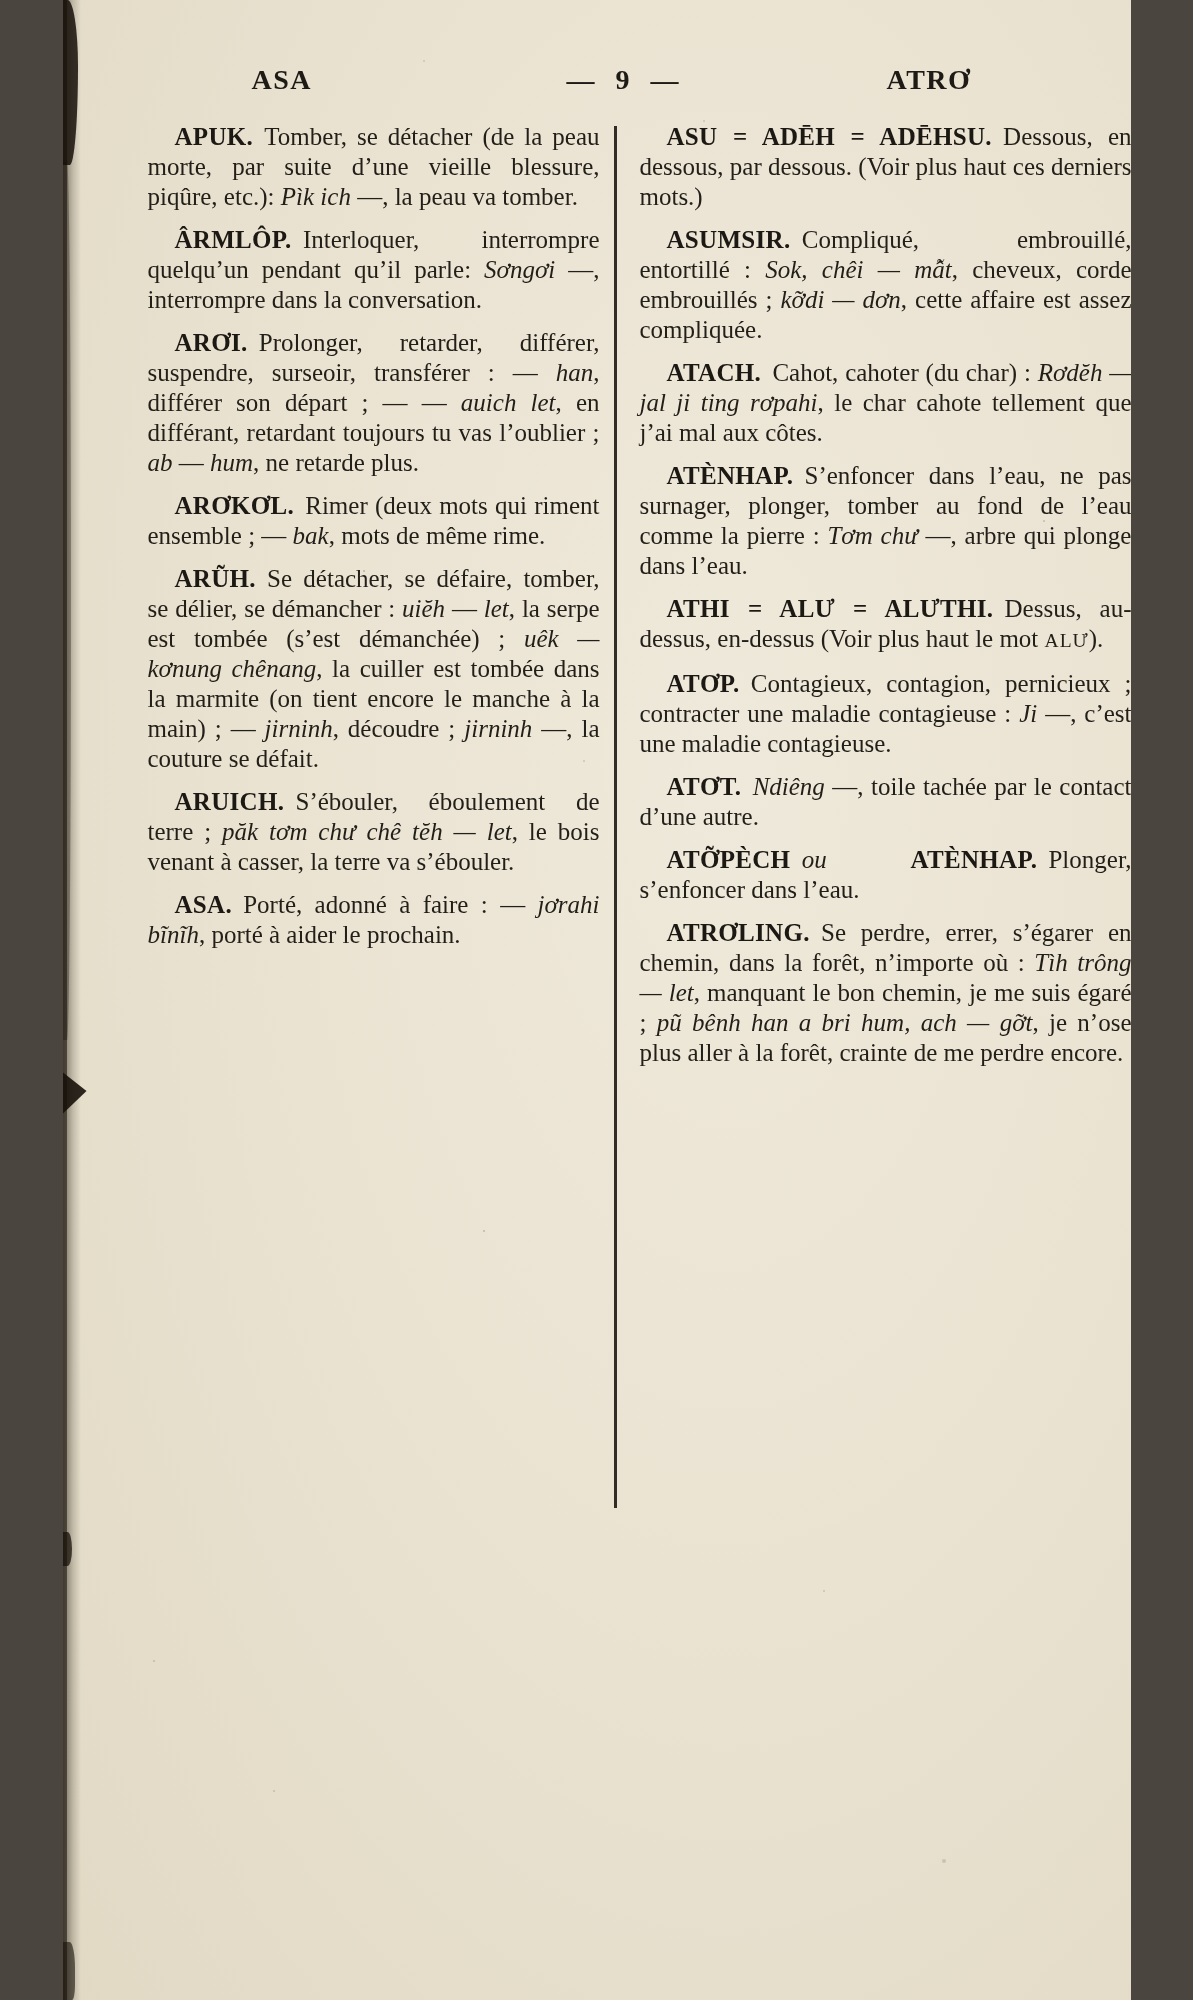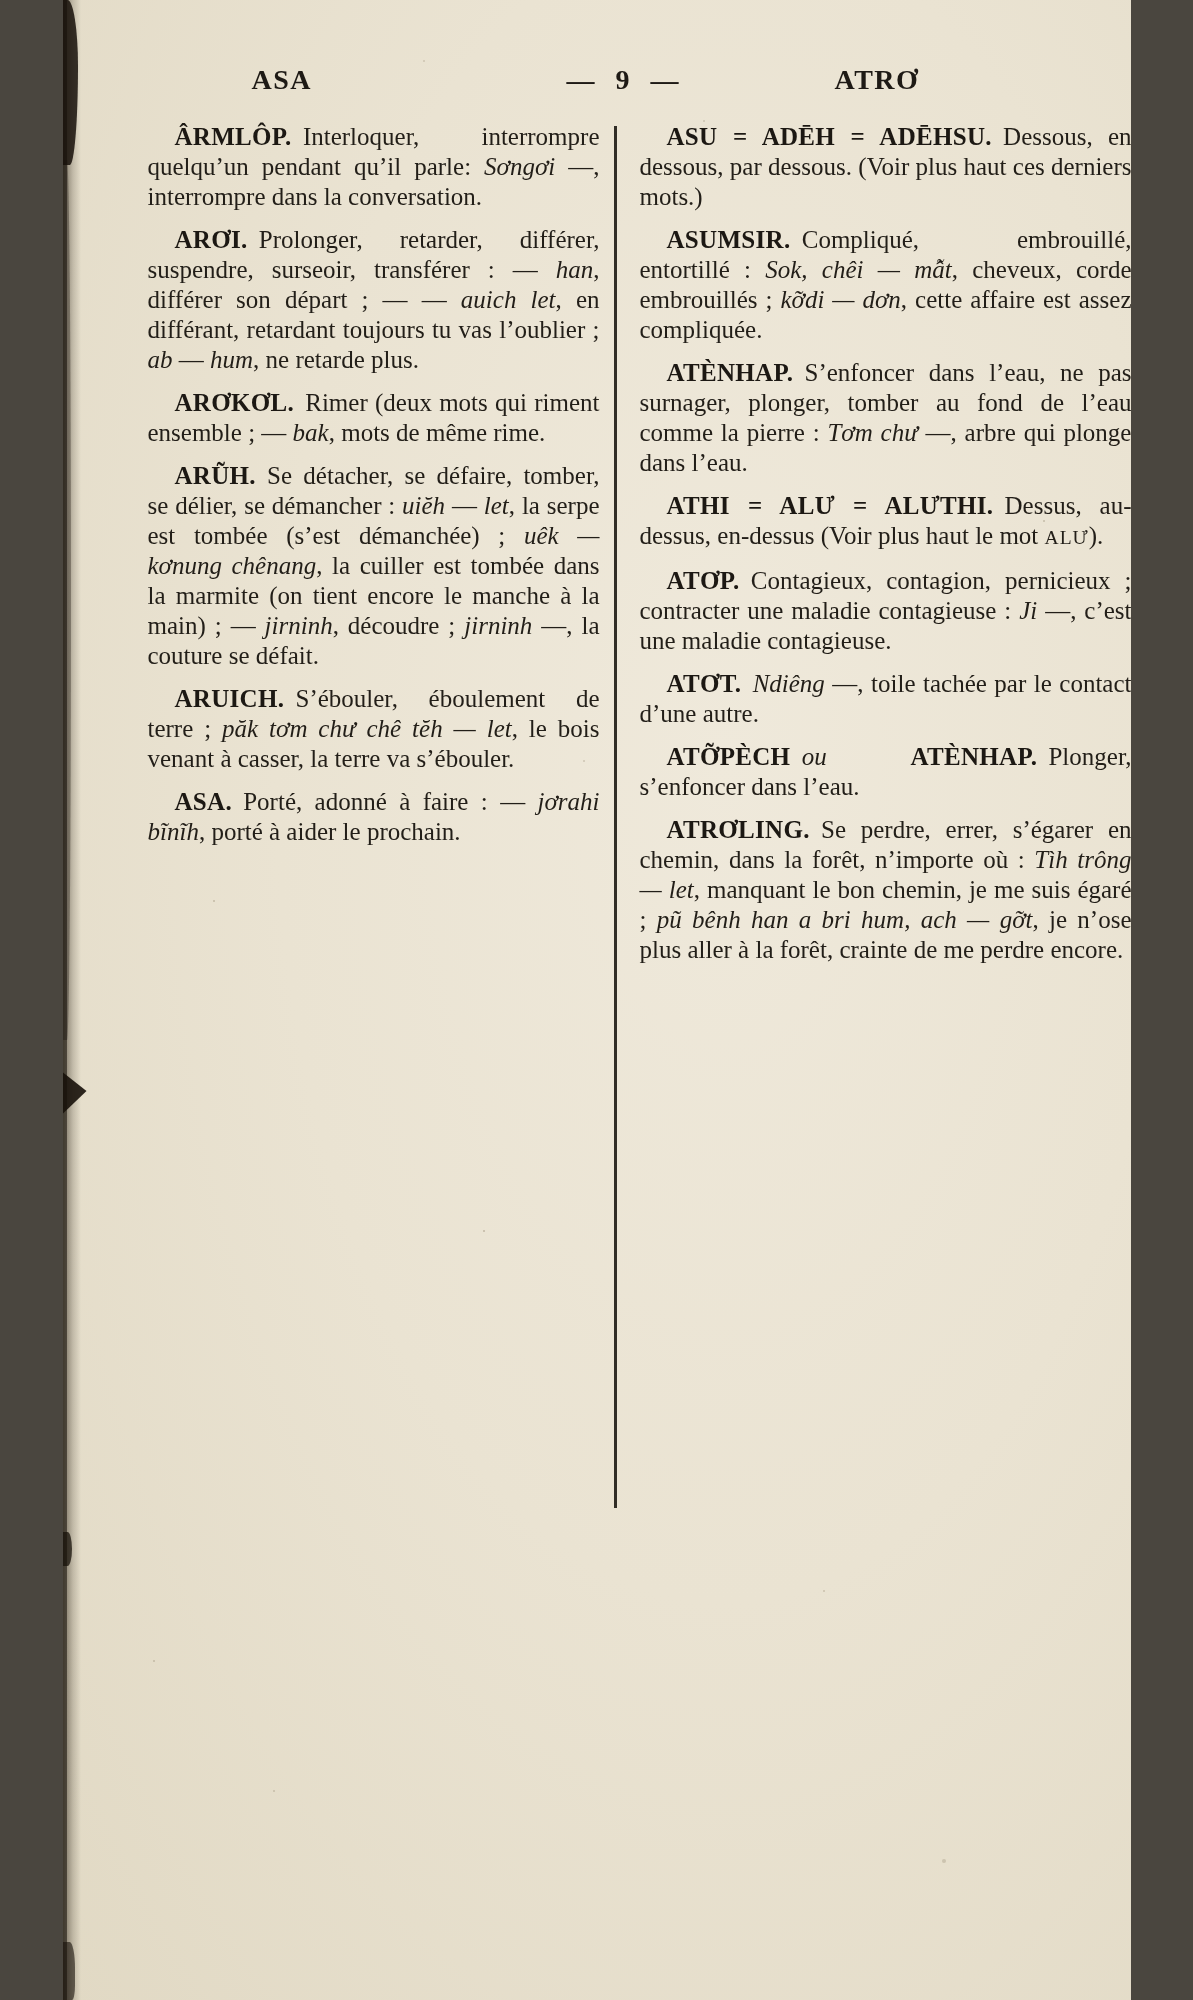--- a/index.html
+++ b/index.html
@@ -40,21 +40,21 @@
       580px 1290px 0 1px rgba(110,95,70,.22),
       740px -400px 0 0 rgba(110,95,70,.28),
       -90px 1220px 0 0 rgba(110,95,70,.26),
       340px -450px 0 0 rgba(110,95,70,.24),
       60px -510px 0 0 rgba(110,95,70,.22);
   }
   
   .hdr{position:absolute;top:64px;font-weight:700;font-size:28px;letter-spacing:1.5px;color:#1e1a15;white-space:nowrap;}
   .hdr-left{left:189px;}
   .hdr-center{left:560px;transform:translateX(-50%);font-weight:700;word-spacing:14px;letter-spacing:0;}
-  .hdr-right{left:772px;}
+  .hdr-right{left:824px;}
   
   .col{position:absolute;top:122px;font-size:25px;line-height:30px;text-align:justify;color:#221e18;}
   .col-left{left:85px;width:452px;}
   .col-right{left:577px;width:492px;}
   .divider{position:absolute;left:551px;top:126px;width:3px;height:1382px;background:#211d17;opacity:.92;}
   .entry{margin:0 0 13px 0;text-indent:27px;}
   .seg-head{font-weight:700;letter-spacing:.3px;margin-right:.45em;color:#1c1813;}
   .seg-it{font-style:italic;}
   .seg-sc{font-size:.78em;letter-spacing:1px;}
 </style>
@@ -72,31 +72,33 @@
   <div class="edge-mark m5"></div>
   <div class="specks"></div>
 
   <span class="hdr hdr-left">ASA</span>
   <span class="hdr hdr-center">— 9 —</span>
   <span class="hdr hdr-right">ATRƠ</span>
 
   <div class="divider"></div>
 
   <div class="col col-left">
+    <p class="entry"><span class="seg-head">APUK.</span><span class="seg-txt">Tomber, se détacher (de la peau morte, par suite d’une vieille blessure, piqûre, etc.): </span><span class="seg-it">Pìk ich</span><span class="seg-txt"> —, la peau va tomber.</span></p>
     <p class="entry"><span class="seg-head">ÂRMLÔP.</span><span class="seg-txt">Interloquer, interrompre quelqu’un pendant qu’il parle: </span><span class="seg-it">Sơngơi</span><span class="seg-txt"> —, interrompre dans la conversation.</span></p>
     <p class="entry"><span class="seg-head">ARƠI.</span><span class="seg-txt">Prolonger, retarder, différer, suspendre, surseoir, transférer : — </span><span class="seg-it">han</span><span class="seg-txt">, différer son départ ; — — </span><span class="seg-it">auich let</span><span class="seg-txt">, en différant, retardant toujours tu vas l’oublier ; </span><span class="seg-it">ab</span><span class="seg-txt"> — </span><span class="seg-it">hum</span><span class="seg-txt">, ne retarde plus.</span></p>
     <p class="entry"><span class="seg-head">ARƠKƠL.</span><span class="seg-txt">Rimer (deux mots qui riment ensemble ; — </span><span class="seg-it">bak</span><span class="seg-txt">, mots de même rime.</span></p>
     <p class="entry"><span class="seg-head">ARŨH.</span><span class="seg-txt">Se détacher, se défaire, tomber, se délier, se démancher : </span><span class="seg-it">uiĕh</span><span class="seg-txt"> — </span><span class="seg-it">let</span><span class="seg-txt">, la serpe est tombée (s’est démanchée) ; </span><span class="seg-it">uêk — kơnung chênang</span><span class="seg-txt">, la cuiller est tombée dans la marmite (on tient encore le manche à la main) ; — </span><span class="seg-it">jirninh</span><span class="seg-txt">, découdre ; </span><span class="seg-it">jirninh</span><span class="seg-txt"> —, la couture se défait.</span></p>
     <p class="entry"><span class="seg-head">ARUICH.</span><span class="seg-txt">S’ébouler, éboulement de terre ; </span><span class="seg-it">păk tơm chư chê tĕh — let</span><span class="seg-txt">, le bois venant à casser, la terre va s’ébouler.</span></p>
     <p class="entry"><span class="seg-head">ASA.</span><span class="seg-txt">Porté, adonné à faire : — </span><span class="seg-it">jơrahi bĩnĩh</span><span class="seg-txt">, porté à aider le prochain.</span></p>
   </div>
 
   <div class="col col-right">
     <p class="entry"><span class="seg-head">ASU = ADĒH = ADĒHSU.</span><span class="seg-txt">Dessous, en dessous, par dessous. (Voir plus haut ces derniers mots.)</span></p>
     <p class="entry"><span class="seg-head">ASUMSIR.</span><span class="seg-txt">Compliqué, embrouillé, entortillé : </span><span class="seg-it">Sok, chêi — mẫt</span><span class="seg-txt">, cheveux, corde embrouillés ; </span><span class="seg-it">kỡdi — dơn</span><span class="seg-txt">, cette affaire est assez compliquée.</span></p>
+    <p class="entry"><span class="seg-head">ATACH.</span><span class="seg-txt">Cahot, cahoter (du char) : </span><span class="seg-it">Rơdĕh — jal ji ting rơpahi</span><span class="seg-txt">, le char cahote tellement que j’ai mal aux côtes.</span></p>
     <p class="entry"><span class="seg-head">ATÈNHAP.</span><span class="seg-txt">S’enfoncer dans l’eau, ne pas surnager, plonger, tomber au fond de l’eau comme la pierre : </span><span class="seg-it">Tơm chư</span><span class="seg-txt"> —, arbre qui plonge dans l’eau.</span></p>
     <p class="entry"><span class="seg-head">ATHI = ALƯ = ALƯTHI.</span><span class="seg-txt">Dessus, au-dessus, en-dessus (Voir plus haut le mot </span><span class="seg-sc">ALƯ</span><span class="seg-txt">).</span></p>
     <p class="entry"><span class="seg-head">ATƠP.</span><span class="seg-txt">Contagieux, contagion, pernicieux ; contracter une maladie contagieuse : </span><span class="seg-it">Ji</span><span class="seg-txt"> —, c’est une maladie contagieuse.</span></p>
     <p class="entry"><span class="seg-head">ATƠT.</span><span class="seg-it">Ndiêng</span><span class="seg-txt"> —, toile tachée par le contact d’une autre.</span></p>
     <p class="entry"><span class="seg-head">ATỠPÈCH</span><span class="seg-it">ou </span><span class="seg-head">ATÈNHAP.</span><span class="seg-txt">Plonger, s’enfoncer dans l’eau.</span></p>
     <p class="entry"><span class="seg-head">ATRƠLING.</span><span class="seg-txt">Se perdre, errer, s’égarer en chemin, dans la forêt, n’importe où : </span><span class="seg-it">Tìh trông — let</span><span class="seg-txt">, manquant le bon chemin, je me suis égaré ; </span><span class="seg-it">pũ bênh han a bri hum, ach — gỡt</span><span class="seg-txt">, je n’ose plus aller à la forêt, crainte de me perdre encore.</span></p>
   </div>
 
 </div>
 

